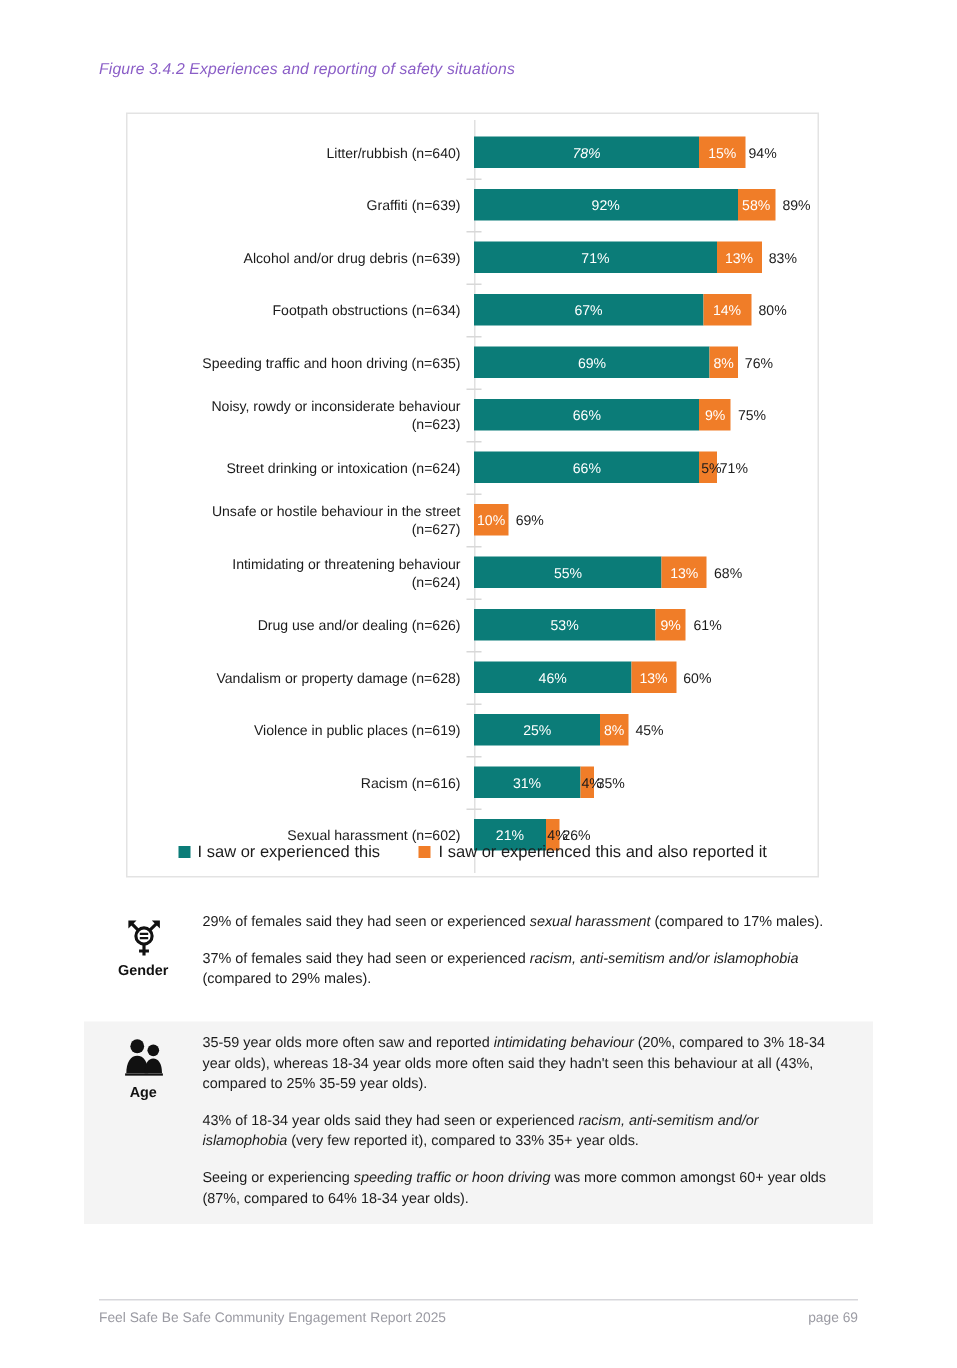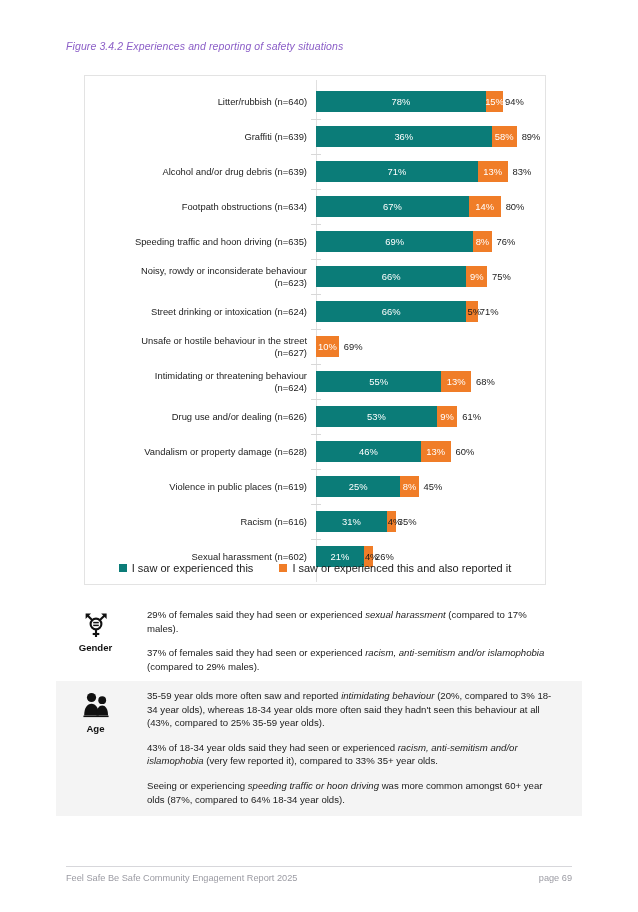--- a/index.html
+++ b/index.html
@@ -159,21 +159,21 @@
     margin-top:2px;
     display:block;
   }
   .callout-body{
     flex:1 1 auto;
     padding-right:22px;
     font-size:9.6px;
     line-height:13.6px;
     color:#1b1b1b;
   }
-  .callout-body p{margin:0 0 11px 12px;}
+  .callout-body p{margin:0 0 11px 0;}
   .callout-body p:last-child{margin-bottom:0;}
   .callout-body em{font-style:italic;}
 
   
   .footer-rule{
     position:absolute;
     left:66px;top:866px;
     width:506px;height:1px;
     background:#d7d7db;
   }
@@ -195,31 +195,31 @@
   <div class="fig-title">Figure 3.4.2 Experiences and reporting of safety situations</div>
 
   <div class="chart-box">
     <div class="plot">
       <div class="spine"></div>
       <div class="rows" id="chart-rows">
           <div class="row">
             <div class="lbl">Litter/rubbish (n=640)</div>
             <div class="barwrap">
               <div class="bars">
-                <div class="seg teal" style="width: 170px;">78%</div>
-                <div class="seg orange" style="width: 17px;">15%</div>
+                <div class="seg teal" style="width: 150px; font-style: italic;">78%</div>
+                <div class="seg orange" style="width: 31px;">15%</div>
               </div>
               <span class="total tight">94%</span>
             </div>
           </div>
           <div class="row">
             <div class="lbl">Graffiti (n=639)</div>
             <div class="barwrap">
               <div class="bars">
-                <div class="seg teal" style="width: 175.56px;">36%</div>
+                <div class="seg teal" style="width: 175.56px;">92%</div>
                 <div class="seg orange" style="width: 25.08px;">58%</div>
               </div>
               <span class="total">89%</span>
             </div>
           </div>
           <div class="row">
             <div class="lbl">Alcohol and/or drug debris (n=639)</div>
             <div class="barwrap">
               <div class="bars">
                 <div class="seg teal" style="width: 161.88px;">71%</div>

